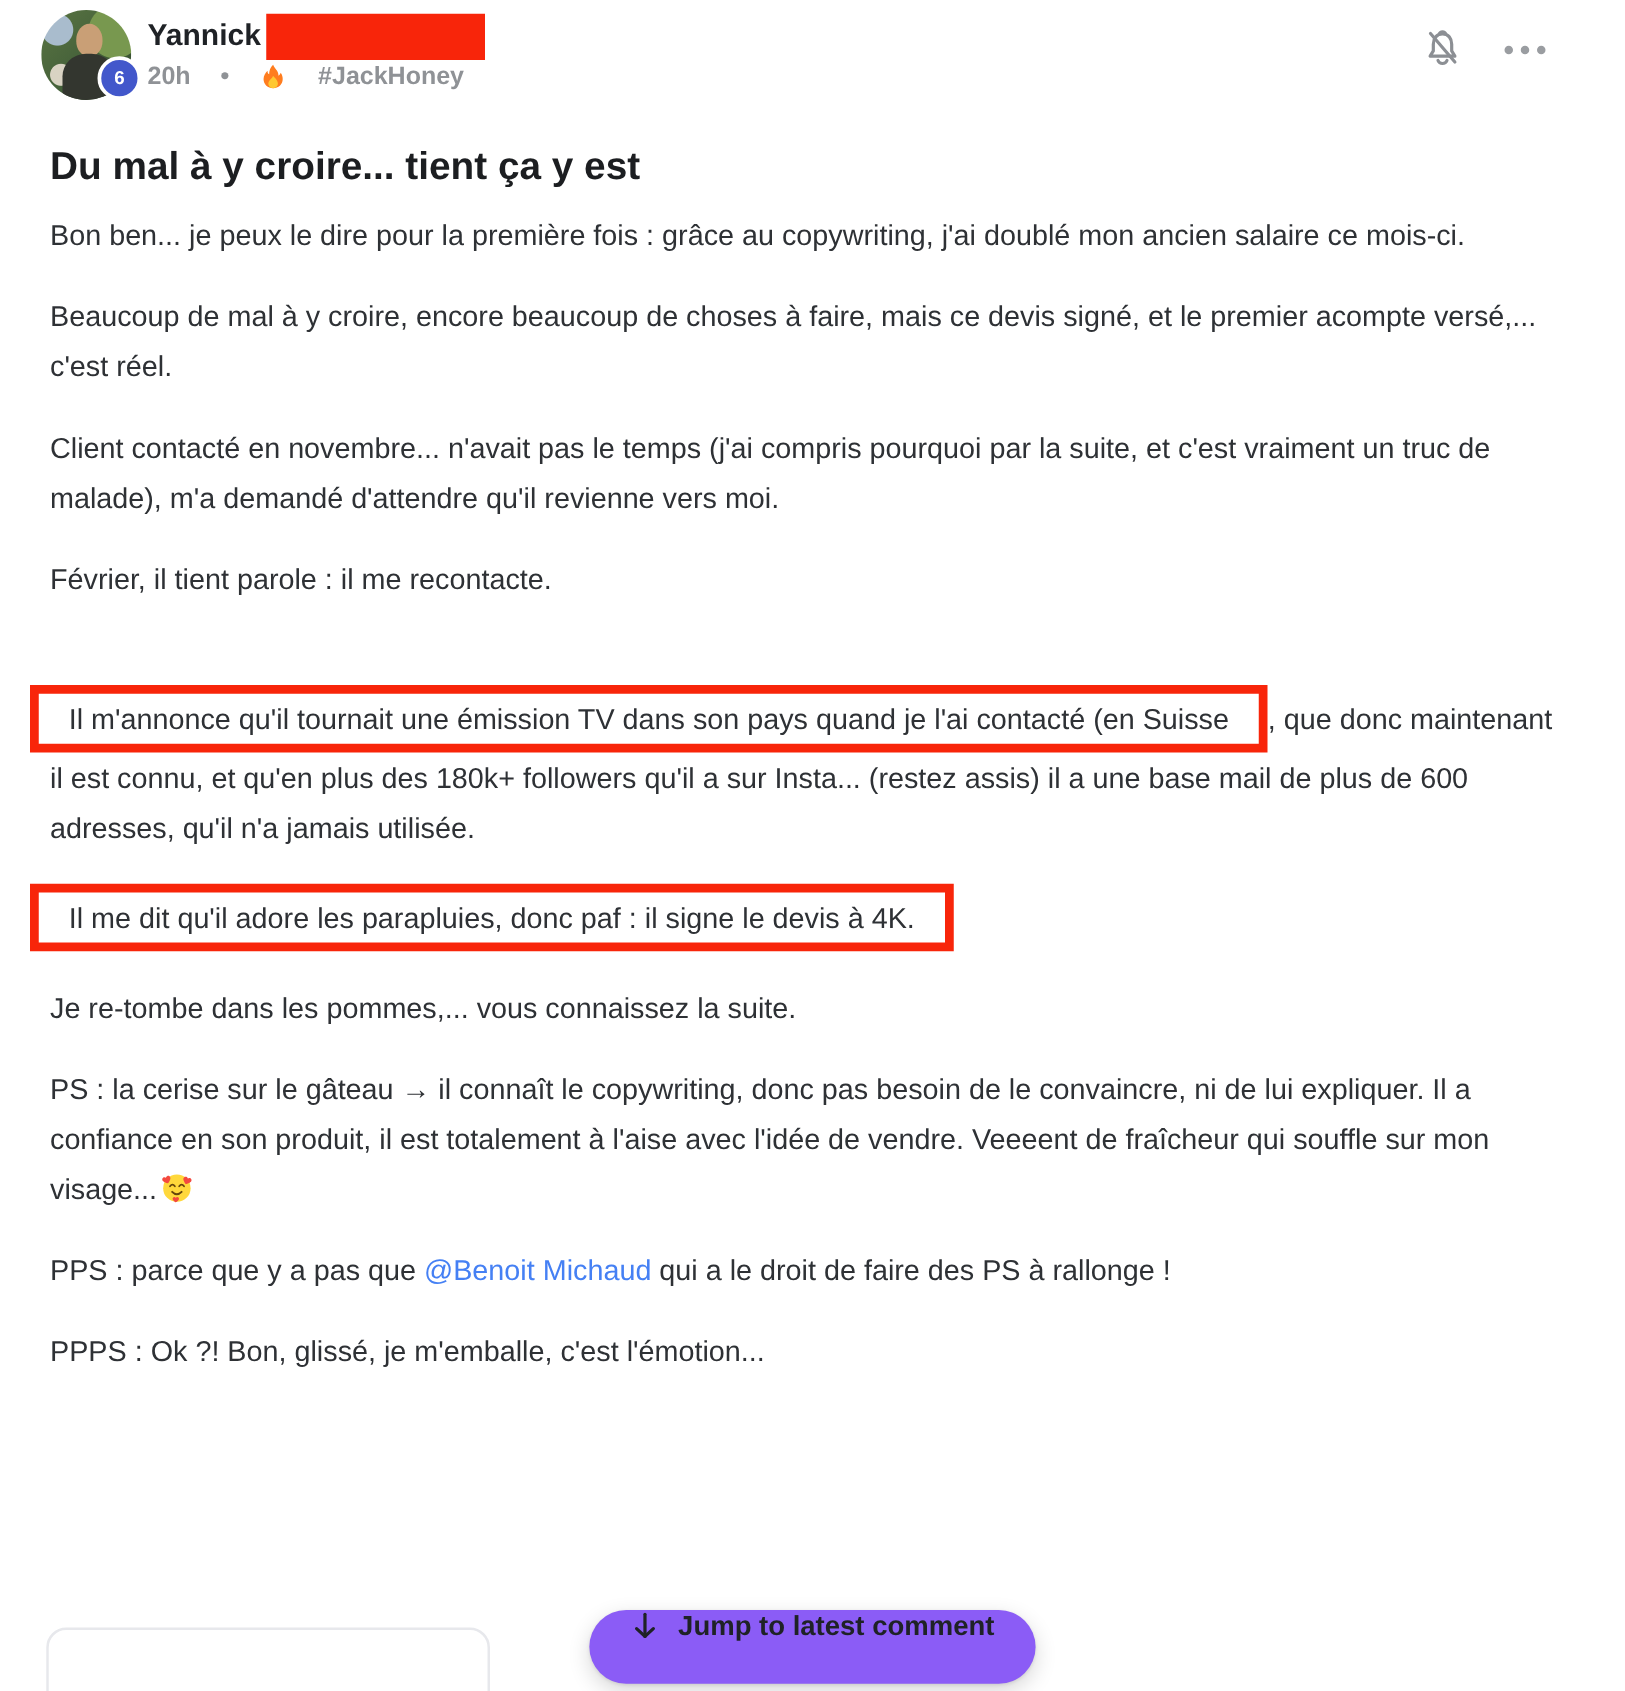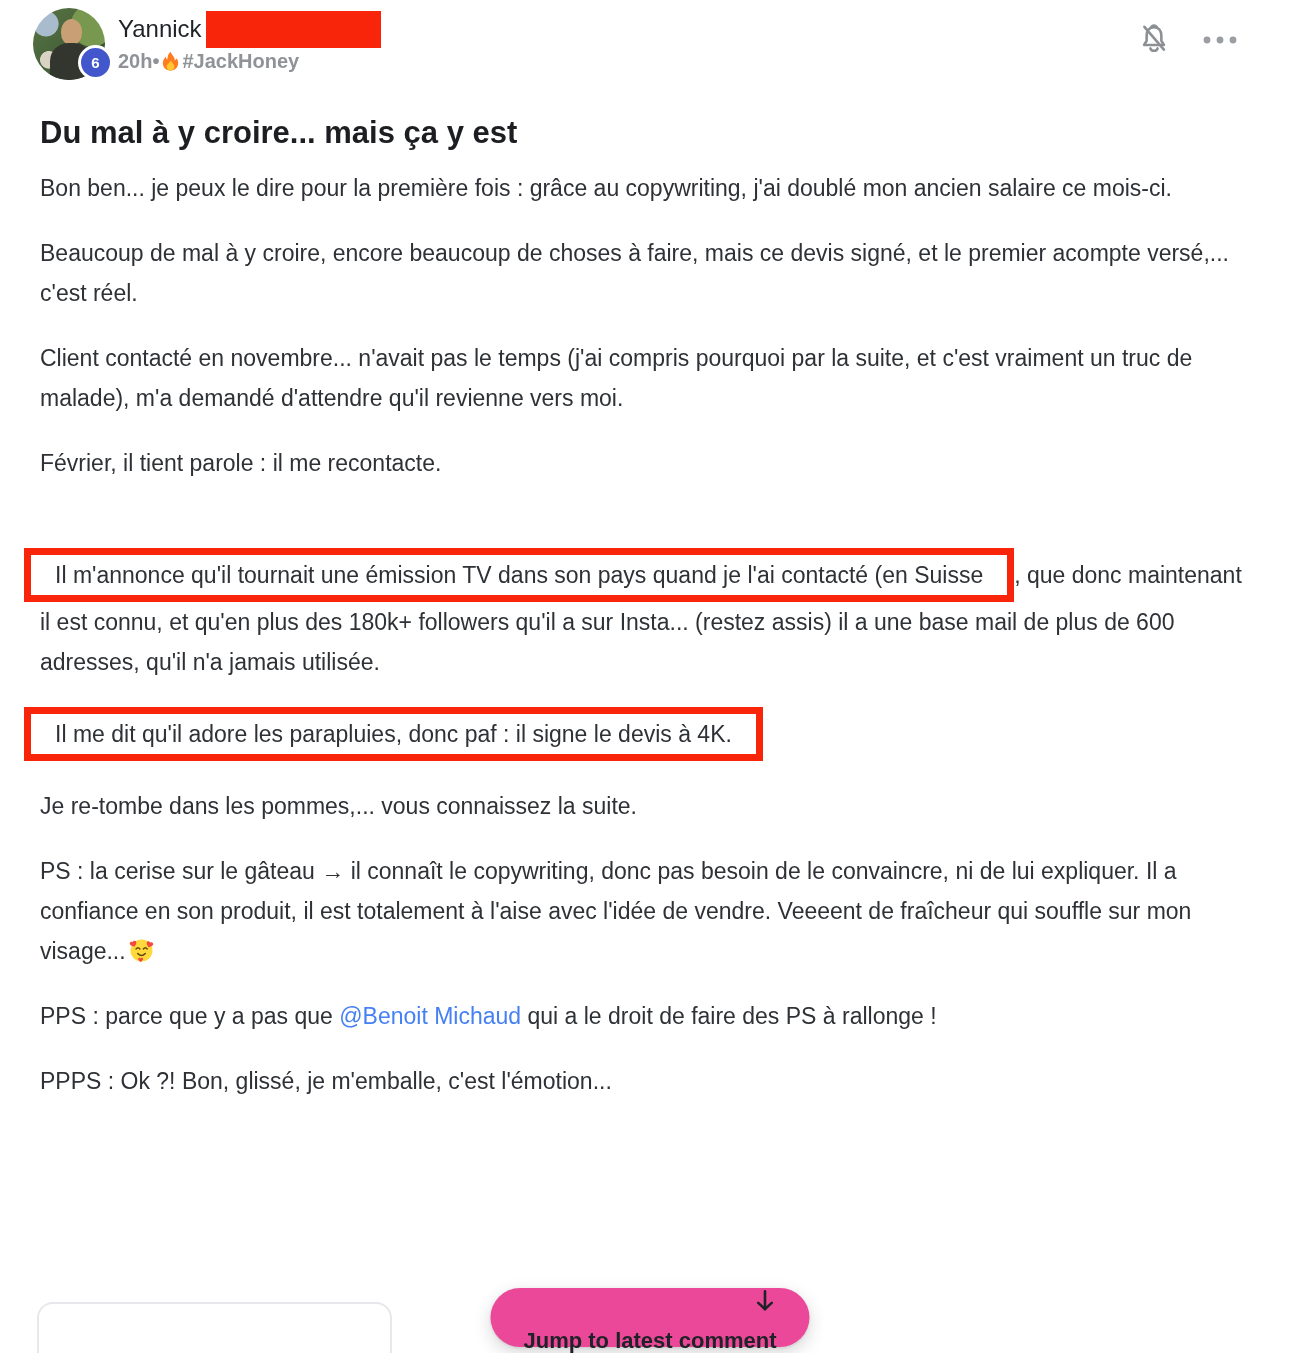--- a/index.html
+++ b/index.html
@@ -32,23 +32,23 @@
     border-radius: 45% 45% 0 0; background: #33362f;
   }
   .level-badge {
     position: absolute; left: 45px; top: 37px; width: 29px; height: 29px;
     border-radius: 50%; background: var(--badge-blue, #4257cb); border: 3px solid #fff;
     color: #fff; font-size: 15px; font-weight: 700;
     display: flex; align-items: center; justify-content: center;
   }
   .header-text { margin-left: 13px; padding-top: 1px; }
   .name-row { display: flex; align-items: center; height: 40px; }
-  .author-name { font-size: 24px; font-weight: 400; color: #1f2226; cursor: pointer; }
+  .author-name { font-size: 24px; font-weight: 700; color: #1f2226; cursor: pointer; }
   .name-redaction { width: 175px; height: 37px; margin-left: 4px; background: var(--annotation-red, #f8250a); }
-  .meta-row { display: flex; align-items: center; gap: 0; margin-top: 1px;
+  .meta-row { display: flex; align-items: center; gap: 24px; margin-top: 1px;
               font-size: 20px; font-weight: 700; color: var(--meta-gray, #8f9296); }
   .meta-row .hashtag { cursor: pointer; }
   .fire { width: 23px; height: 23px; display: block; }
   .header-actions { position: absolute; right: 60px; top: 20px; display: flex; align-items: center; gap: 26px; }
   .icon-btn { background: none; border: none; padding: 2px; cursor: pointer; display: flex; align-items: center; }
 
   
   .post-title {
     margin: 22px 45px 0 40px; font-size: 31px; line-height: 38px;
     font-weight: 700; color: #1c1e21;
@@ -65,25 +65,25 @@
   .mention { color: var(--link-blue, #4580f4); cursor: pointer; }
   .emoji { display: inline-block; width: 27px; height: 27px; vertical-align: -5px; margin-left: 2px; }
 
   
   .comment-box {
     position: absolute; left: 37px; top: 1302px; width: 351px; height: 72px;
     background: #fff; border: 2px solid #e7e8ec; border-radius: 16px; cursor: text;
   }
   .jump-pill {
     position: absolute; left: 50%; top: 1288px; transform: translateX(-50%);
-    height: 59px; display: flex; align-items: flex-end; gap: 15px; padding: 0 33px;
-    background: #ec4899; border: none; border-radius: 32px;
+    height: 59px; display: flex; align-items: flex-start; gap: 15px; padding: 0 33px;
+    background: #8b5cf6; border: none; border-radius: 32px;
     box-shadow: 0 1px 3px rgba(0,0,0,.10), 0 6px 18px rgba(0,0,0,.16);
     font-family: "Liberation Sans", sans-serif;
-    font-size: 22px; font-weight: 700; color: #1f2226; cursor: pointer; white-space: nowrap; flex-direction: column;
+    font-size: 22px; font-weight: 700; color: #1f2226; cursor: pointer; white-space: nowrap;
   }
   .jump-pill svg { display: block; }
 </style>
 </head>
 <body>
 
 <div class="page">
 
   <div class="post-header">
     <div class="avatar-wrap">
@@ -123,21 +123,21 @@
           <svg viewBox="0 0 36 12" width="36" height="12">
             <circle cx="5" cy="6" r="3.4" fill="#9a9da1"></circle>
             <circle cx="18" cy="6" r="3.4" fill="#9a9da1"></circle>
             <circle cx="31" cy="6" r="3.4" fill="#9a9da1"></circle>
           </svg>
         </span>
       </button>
     </div>
   </div>
 
-  <h1 class="post-title">Du mal à y croire... mais ça y est</h1>
+  <h1 class="post-title">Du mal à y croire... tient ça y est</h1>
 
   <div class="post-body">
     <p class="first">Bon ben... je peux le dire pour la première fois : grâce au copywriting, j'ai doublé mon ancien salaire ce mois-ci.</p>
     <p>Beaucoup de mal à y croire, encore beaucoup de choses à faire, mais ce devis signé, et le premier acompte versé,... c'est réel.</p>
     <p>Client contacté en novembre... n'avait pas le temps (j'ai compris pourquoi par la suite, et c'est vraiment un truc de malade), m'a demandé d'attendre qu'il revienne vers moi.</p>
     <p>Février, il tient parole : il me recontacte.</p>
     <p><br>
       <span class="redbox">Il m'annonce qu'il tournait une émission TV dans son pays quand je l'ai contacté (en Suisse</span><span>, que donc maintenant il est connu, et qu'en plus des 180k+ followers qu'il a sur Insta... (restez assis) il a une base mail de plus de 600 adresses, qu'il n'a jamais utilisée.</span></p>
     <p><span class="redbox">Il me dit qu'il adore les parapluies, donc paf : il signe le devis à 4K.</span></p>
     <p>Je re-tombe dans les pommes,... vous connaissez la suite.</p>

